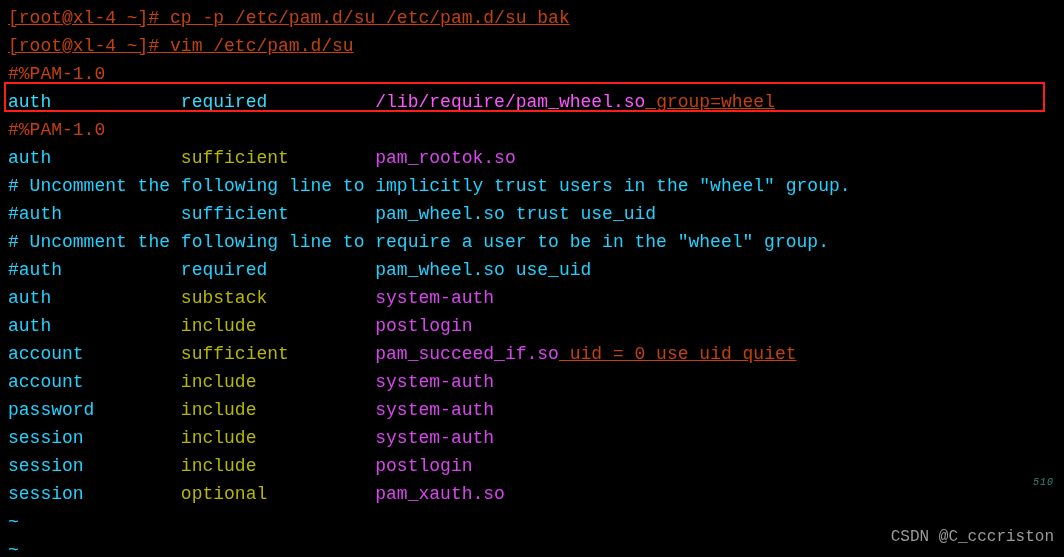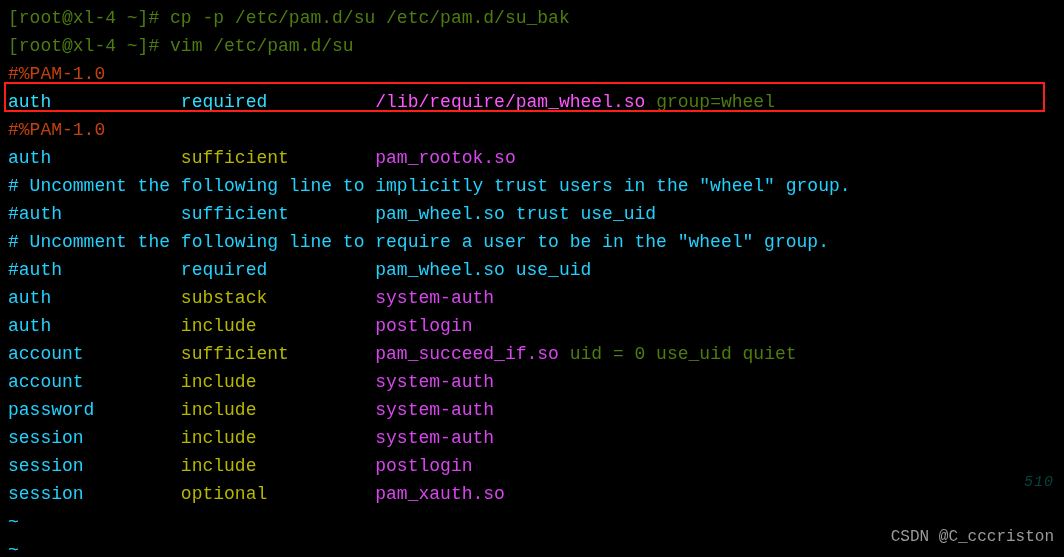--- a/index.html
+++ b/index.html
@@ -9,42 +9,42 @@
       font-size: 18px;
       line-height: 28px;
       color: #fff;
       width: 1064px;
       height: 557px;
       overflow: hidden;
       padding: 4px 8px;
       position: relative;
     }
     .line { white-space: pre; }
-    .white { color: #4d7c0f; }
+    .white { color: #c2410c; text-decoration: underline; }
     .cyan { color: #21d2ff; }
     .magenta { color: #d946ef; }
     .yellow { color: #c2410c; font-family: Liberation Mono, monospace; }
     .br-cyan { color: #2fdfff; }
     .br-mag { color: #ff56ff; }
     .olive { color: #b7b700; }
     .hl-box {
       border: 2px solid #ff1d17;
       position: absolute;
       left: 4px;
       top: 82px;
       width: 1041px;
       height: 30px;
       pointer-events: none;
     }
     .watermark {
       position: absolute;
       right: 10px;
       bottom: 60px;
-      color: #0f766e;
-      font-size: 15px;
+      color: #5eead4;
+      font-size: 10px;
       font-style: italic;
       opacity: 0.55;
       letter-spacing: 1px;
     }
     .credit {
       position: absolute;
       right: 10px;
       bottom: 6px;
       color: #9a9a9a;
       font-size: 16px;

